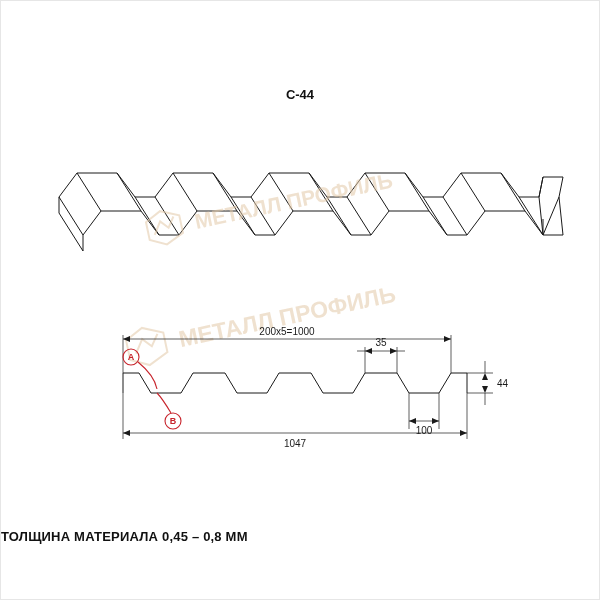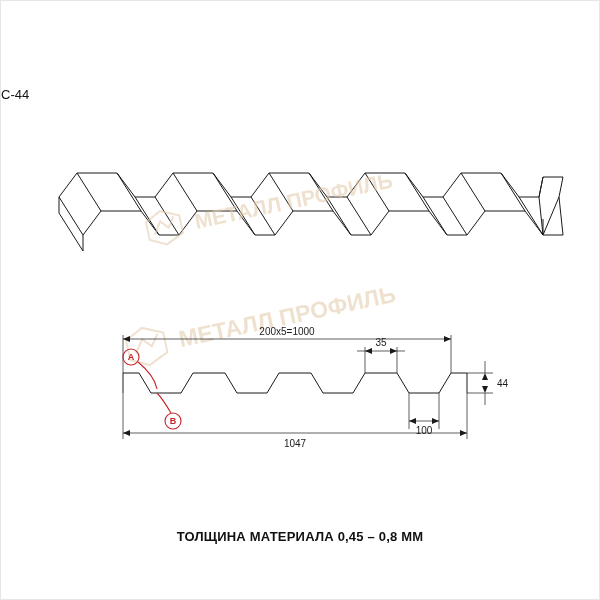--- a/index.html
+++ b/index.html
@@ -30,30 +30,30 @@
     font-size: 27px;
     font-weight: bold;
     letter-spacing: 0.5px;
     color: #111111;
   }
   .subtitle {
     position: absolute;
     top: 86px;
     left: 0;
     right: 0;
+    text-align: center;
     font-size: 13px;
-    font-weight: normal;
+    font-weight: bold;
     color: #111111;
   }
   .footer-note {
     position: absolute;
     bottom: 55px;
     left: 0;
     right: 0;
-    text-align: center;
     font-size: 13px;
     font-weight: bold;
     color: #111111;
     letter-spacing: 0.2px;
   }
   .iso-wrap {
     position: absolute;
     top: 130px;
     left: 30px;
     width: 540px;

